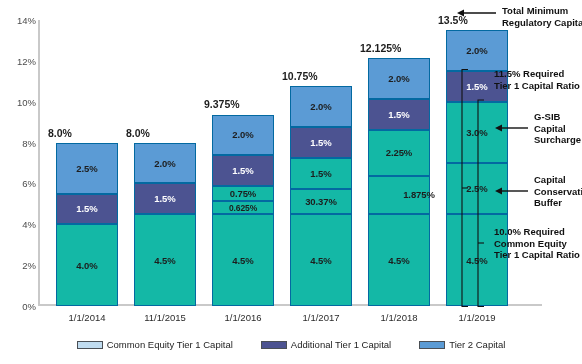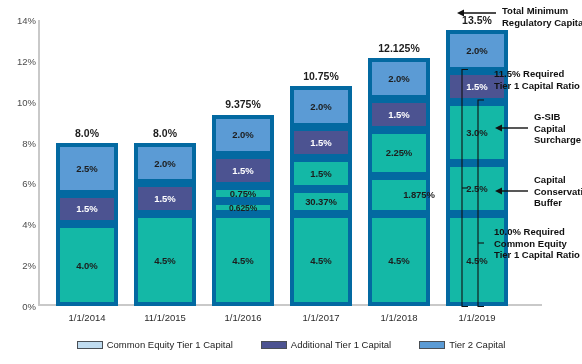--- a/index.html
+++ b/index.html
@@ -38,36 +38,36 @@
 
   
   .bar-col{
     position:absolute;
     bottom:0;
     width:62px;
   }
   .seg{
     position:absolute;
     left:0;right:0;
-    border:4px solid #0369a1;
+    border:1px solid #0369a1;
     box-sizing:border-box;
     display:flex;align-items:center;justify-content:center;
     font-size:9.5px;
     font-weight:bold;
     color:#1d1d1d;
     letter-spacing:-0.1px;
   }
   .seg.cet1{background:#14b8a6;}
   .seg.at1 {background:#4c5391;color:#ffffff;}
   .seg.t2  {background:#5b9bd5;color:#1d1d1d;}
 
   .bar-total{
     position:absolute;
     left:-8px;right:-8px;
-    text-align:center;
+    text-align:left;
     font-size:10.5px;
     font-weight:bold;
     color:#1d1d1d;
     white-space:nowrap;
   }
   .xtick{
     position:absolute;
     left:-10px;right:-10px;
     text-align:center;
     font-size:9.5px;

